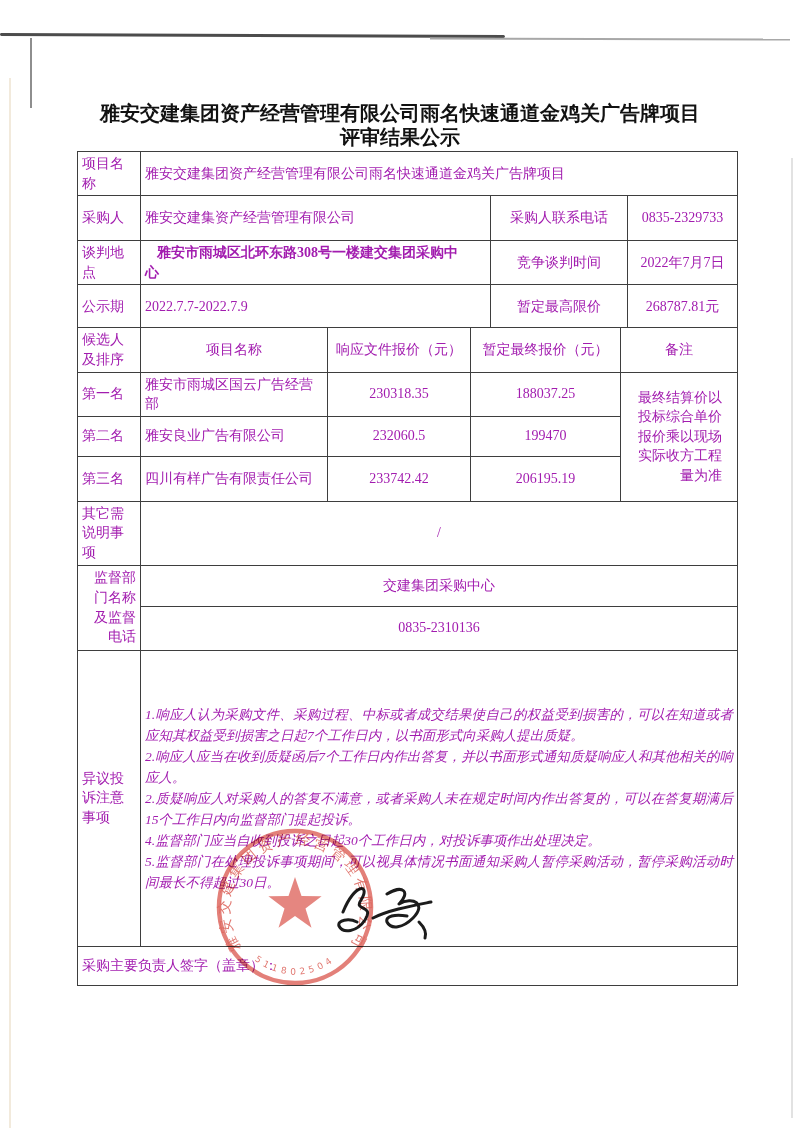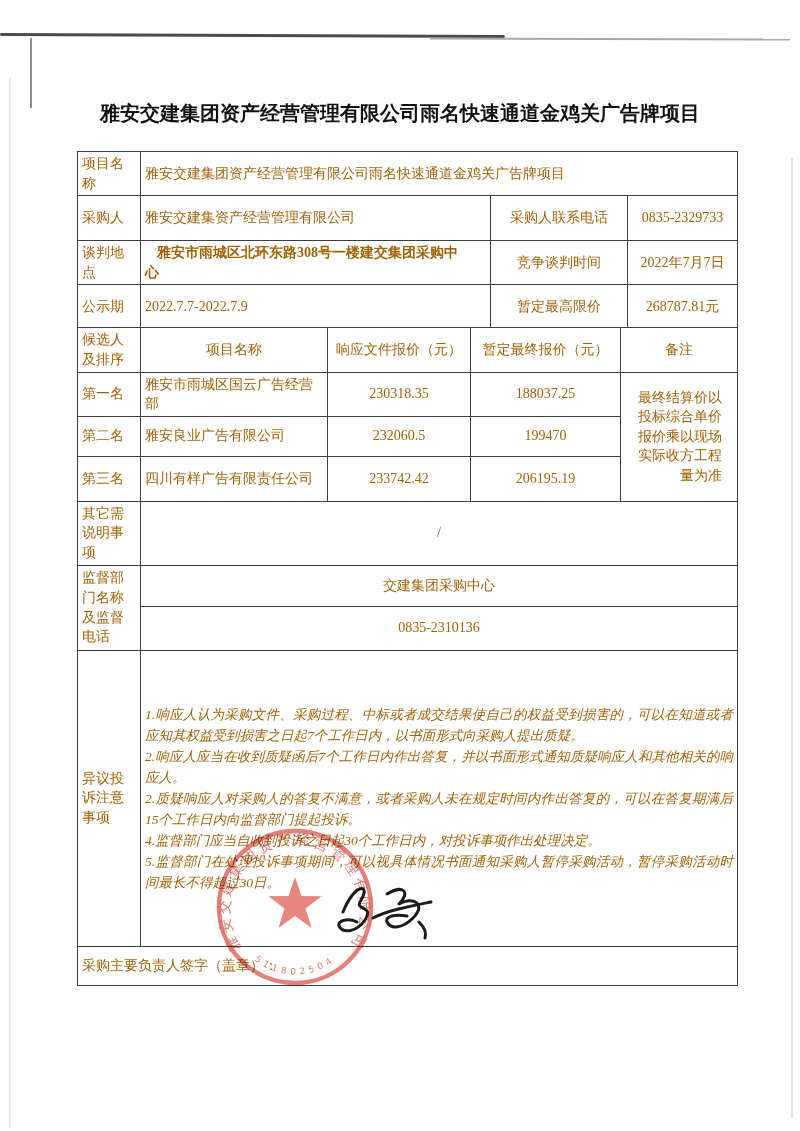--- a/index.html
+++ b/index.html
@@ -16,30 +16,30 @@
   .scan-right { position:absolute; left:791px; top:140px; width:2px; height:960px; background:#e2e2e2; }
 
   .doc-title {
     position:absolute; left:0; top:83px; width:100%;
     text-align:center; font-weight:bold; font-size:20px; line-height:24px; color:#111;
   }
 
   table.main {
     position:absolute; left:77px; top:133px; width:660px; height:784px;
     border-collapse:collapse; table-layout:fixed;
-    font-size:14px; color:#a16207;padding-left:44px;
+    font-size:14px; color:#a21caf;padding-left:44px;
   }
   table.main td {
     border:1.6px solid #3e3e3e; vertical-align:middle;
     padding:2px 4px; line-height:1.4; overflow:hidden;
   }
   td.lbl { padding-left:5px; padding-right:2px; }
   td.val { padding-left:6px; }
   td.ctr { text-align:center; }
-  td.lbl-ctr { text-align:left; padding:2px; }
+  td.lbl-ctr { text-align:right; padding:2px; }
   .venue-text { display:block; width:326px; text-indent:12px;font-weight:bold; }
   .remark-text { display:block; width:86px; margin:0 auto; text-align:right; }
   .objection-cell { padding:8px 10px 8px 7px;font-style:italic; }
   .objection-cell p { font-size:13.5px; line-height:21px; text-align:justify; }
   .sig-cell { padding-left:9px; }
 
   .stamp { position:absolute; left:205px; top:799px; width:180px; height:180px; mix-blend-mode:multiply; opacity:0.88; }
   .signature { position:absolute; left:315px; top:846px; width:135px; height:90px; mix-blend-mode:multiply; }
 </style>
 </head>
@@ -48,20 +48,21 @@
 <div class="page">
 
   <div class="scan-top1"></div>
   <div class="scan-top2"></div>
   <div class="scan-left1"></div>
   <div class="scan-left2"></div>
   <div class="scan-right"></div>
 
   <div class="doc-title">
     <div>雅安交建集团资产经营管理有限公司雨名快速通道金鸡关广告牌项目</div>
+    <div>评审结果公示</div>
   </div>
 
   <table class="main">
     <colgroup>
       <col style="width:63px">
         <col style="width:187px">
         <col style="width:143px">
       <col style="width:20px">
         <col style="width:130px">
         <col style="width:7px">

